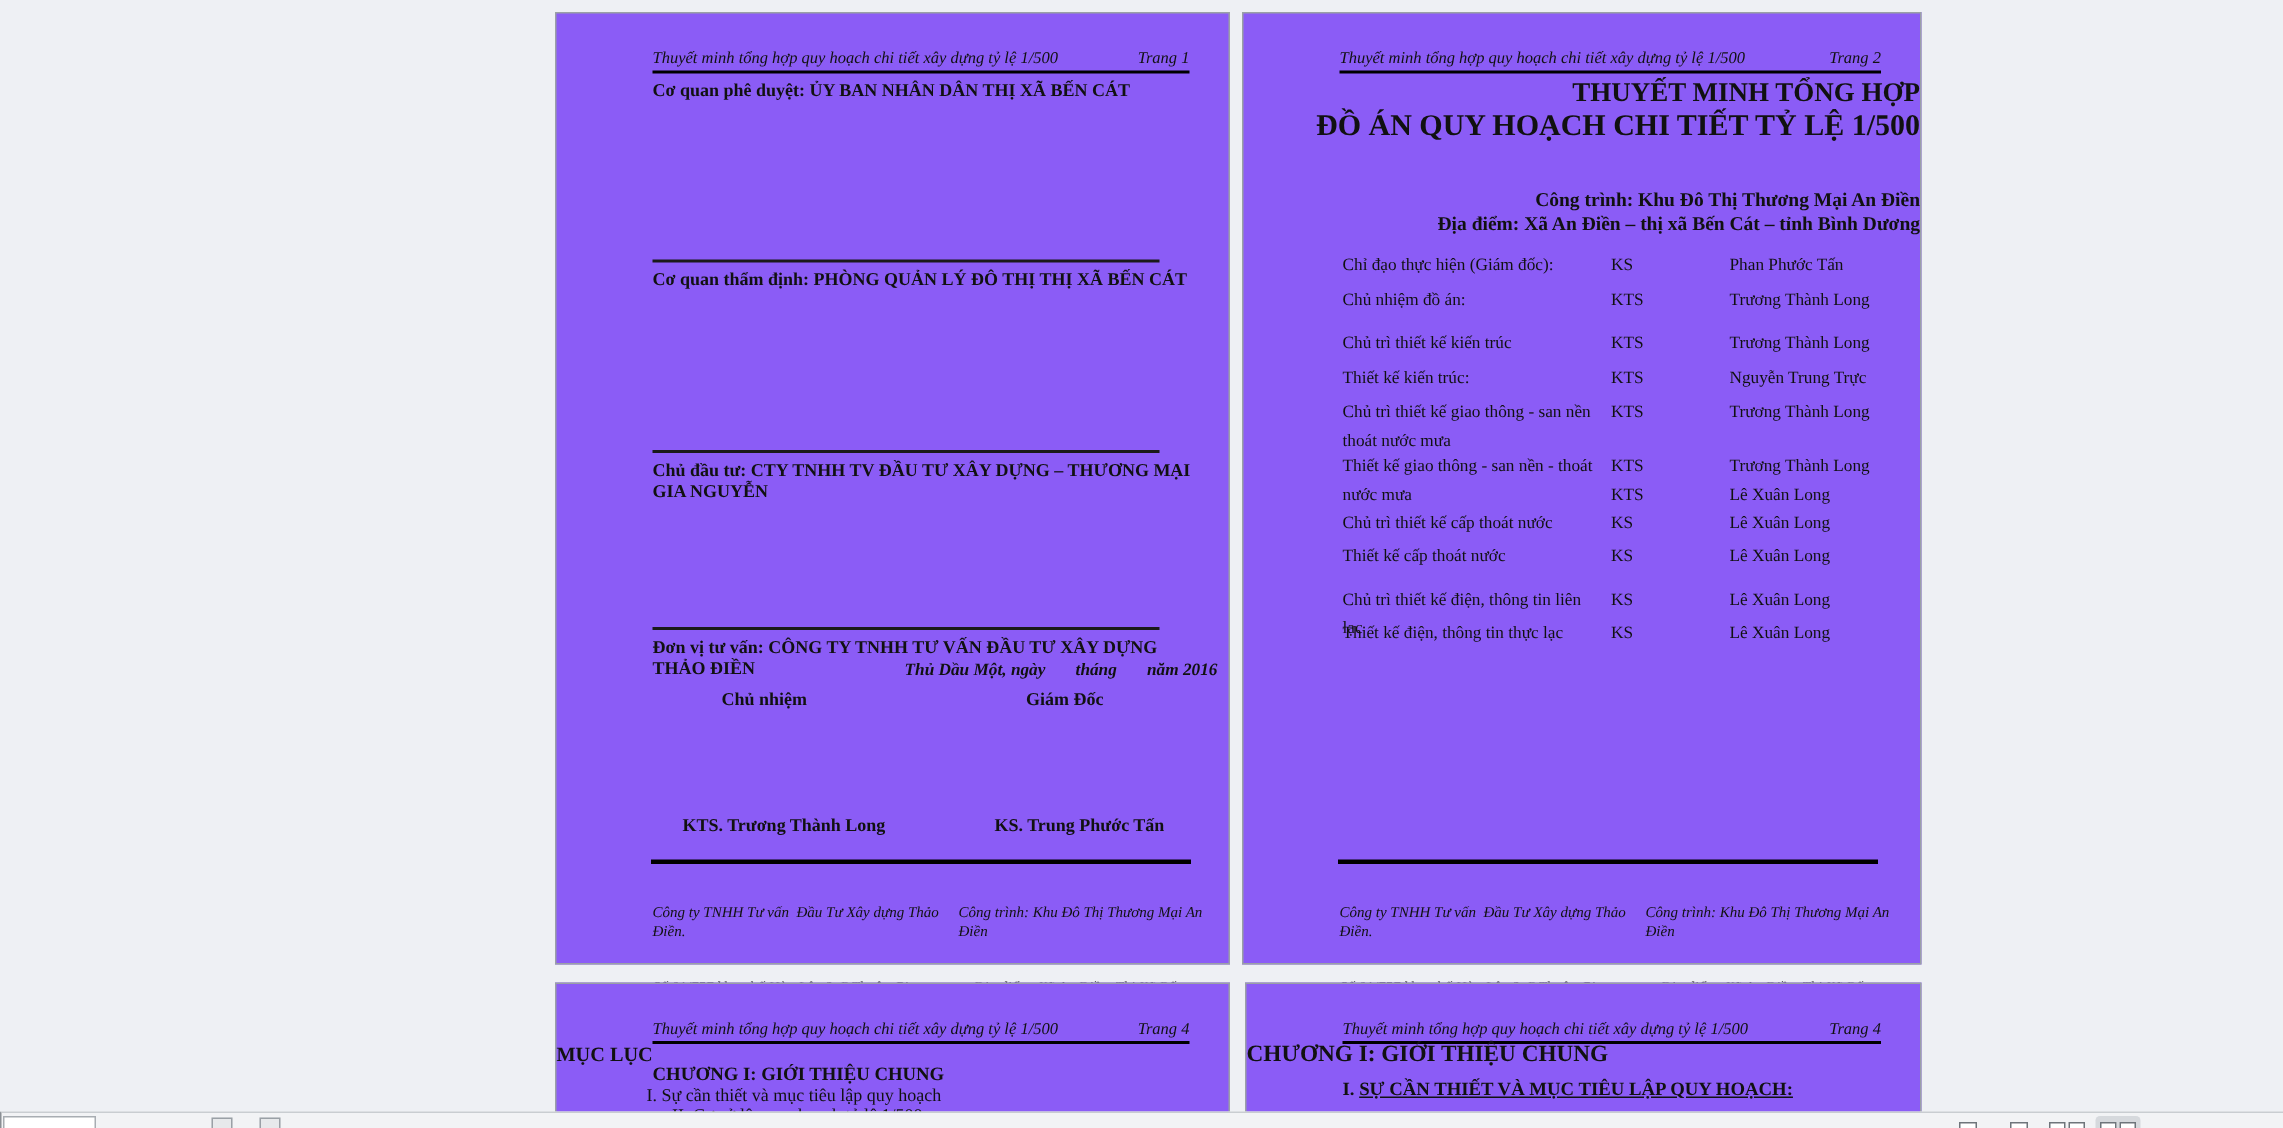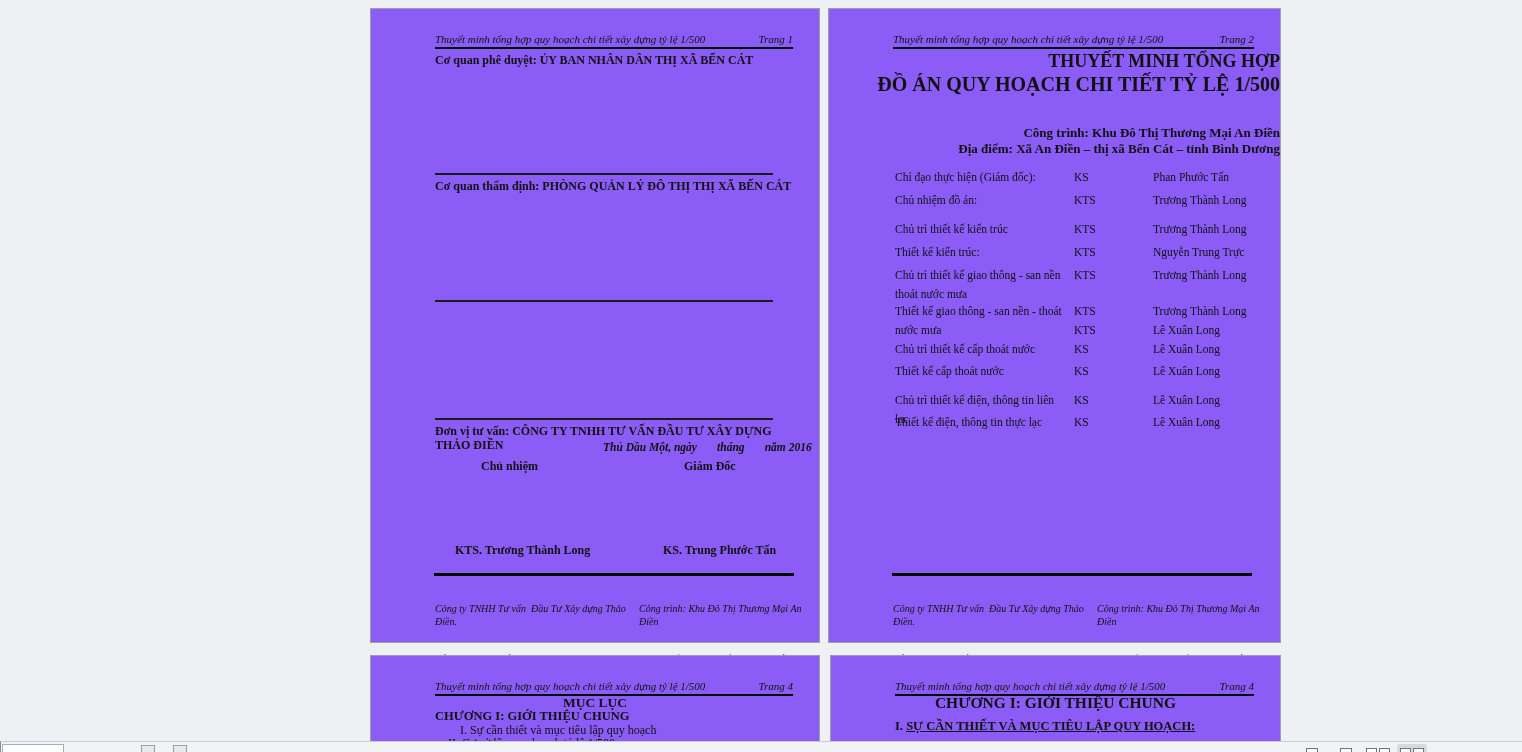--- a/index.html
+++ b/index.html
@@ -14,21 +14,21 @@
   #page2{left:828px;top:8px;width:453px;height:635px;}
   #page3{left:370px;top:655px;width:450px;height:300px;}
   #page4{left:830px;top:655px;width:451px;height:300px;}
 
   .running-header{position:absolute;left:64px;right:26px;top:24px;height:13px;
     font-style:italic;font-size:11px;display:flex;justify-content:space-between;white-space:nowrap;}
   .header-rule{position:absolute;left:64px;right:26px;top:38px;border-top:2.5px solid #000;}
 
   .abs{position:absolute;}
   .b{font-weight:bold;}
-  .ctr{text-align:center;}
+  .ctr{text-align:left;}
   .sep{border-top:2px solid #1a1a1a;}
 
   
   .p1-label-line{left:64px;right:24px;font-size:12px;font-weight:bold;line-height:14px;}
   .dateline{font-style:italic;font-weight:bold;font-size:11.5px;white-space:pre;}
   .sig-role{font-weight:bold;font-size:12px;}
   .sig-name{font-weight:bold;font-size:12px;}
   .footer-rule{border-top:3px solid #000;}
   .footer-col{font-style:italic;font-size:10px;line-height:12.5px;white-space:pre-wrap;}
   .footer-col .indent{padding-left:10px;}
@@ -71,20 +71,21 @@
     <span>Trang 1</span>
   </div>
   <div class="header-rule"></div>
 
   <div class="abs p1-label-line" style="top:44px;"><span>Cơ quan phê duyệt: </span><span>ỦY BAN NHÂN DÂN THỊ XÃ BẾN CÁT</span></div>
 
   <div class="abs sep" style="left:64px;width:338px;top:164px;"></div>
   <div class="abs p1-label-line" style="top:170px;"><span>Cơ quan thẩm định: </span><span>PHÒNG QUẢN LÝ ĐÔ THỊ THỊ XÃ BẾN CÁT</span></div>
 
   <div class="abs sep" style="left:64px;width:338px;top:291px;"></div>
+  <div class="abs p1-label-line" style="top:297px;"><span>Chủ đầu tư: </span><span>CTY TNHH TV ĐẦU TƯ XÂY DỰNG – THƯƠNG MẠI GIA NGUYỄN</span></div>
 
   <div class="abs sep" style="left:64px;width:338px;top:409px;"></div>
   <div class="abs p1-label-line" style="top:415px;"><span>Đơn vị tư vấn: </span><span>CÔNG TY TNHH TƯ VẤN ĐẦU TƯ XÂY DỰNG THẢO ĐIỀN</span></div>
 
   <div class="abs dateline" style="left:232px;top:432px;">Thủ Dầu Một, ngày       tháng       năm 2016</div>
 
   <div class="abs sig-role" style="left:110px;top:450px;">Chủ nhiệm</div>
   <div class="abs sig-role" style="left:313px;top:450px;">Giám Đốc</div>
 
   <div class="abs sig-name" style="left:84px;top:534px;">KTS. Trương Thành Long</div>
@@ -188,21 +189,21 @@
 
 <div class="page" id="page3">
   <div class="running-header">
     <span>Thuyết minh tổng hợp quy hoạch chi tiết xây dựng tỷ lệ 1/500</span>
     <span>Trang 4</span>
   </div>
   <div class="header-rule"></div>
 
   <div class="abs ctr b toc-title" style="left:0;right:0;top:39px;">MỤC LỤC</div>
   <div class="abs b chapter3" style="left:64px;top:53px;">CHƯƠNG I: GIỚI THIỆU CHUNG</div>
-  <div class="abs toc-item" style="left:89px;top:67px;">I. Sự cần thiết và mục tiêu lập quy hoạch</div>
+  <div class="abs toc-item" style="left:60px;top:67px;">I. Sự cần thiết và mục tiêu lập quy hoạch</div>
   <div class="abs toc-item" style="left:77px;top:80px;">II. Cơ sở lập quy hoạch tỷ lệ 1/500</div>
 </div>
 
 <div class="page" id="page4">
   <div class="running-header">
     <span>Thuyết minh tổng hợp quy hoạch chi tiết xây dựng tỷ lệ 1/500</span>
     <span>Trang 4</span>
   </div>
   <div class="header-rule"></div>
 

